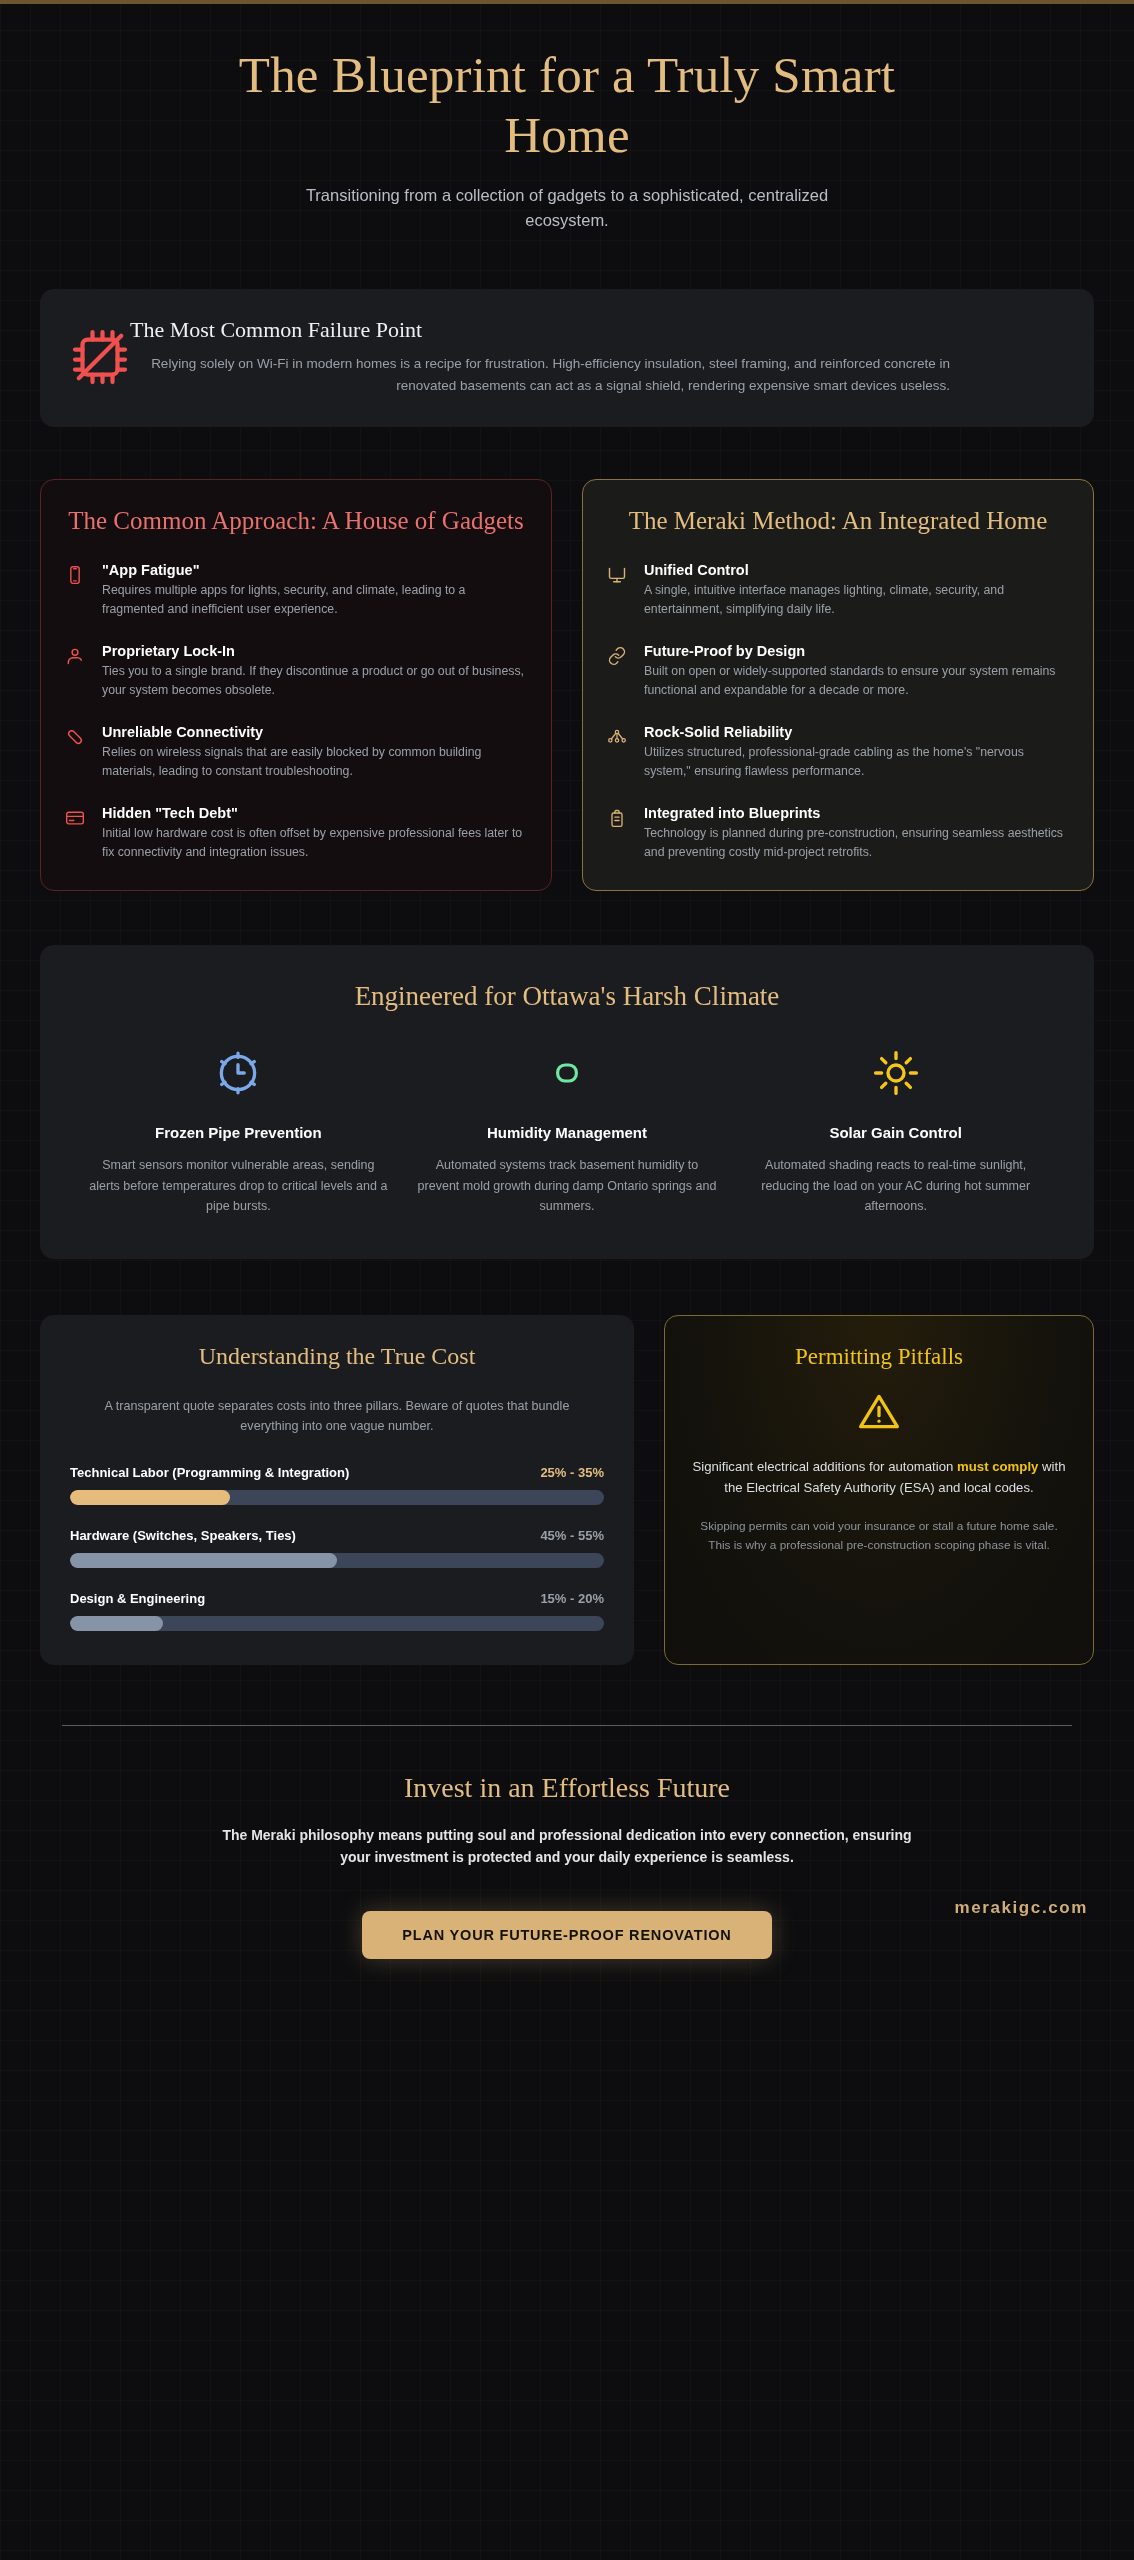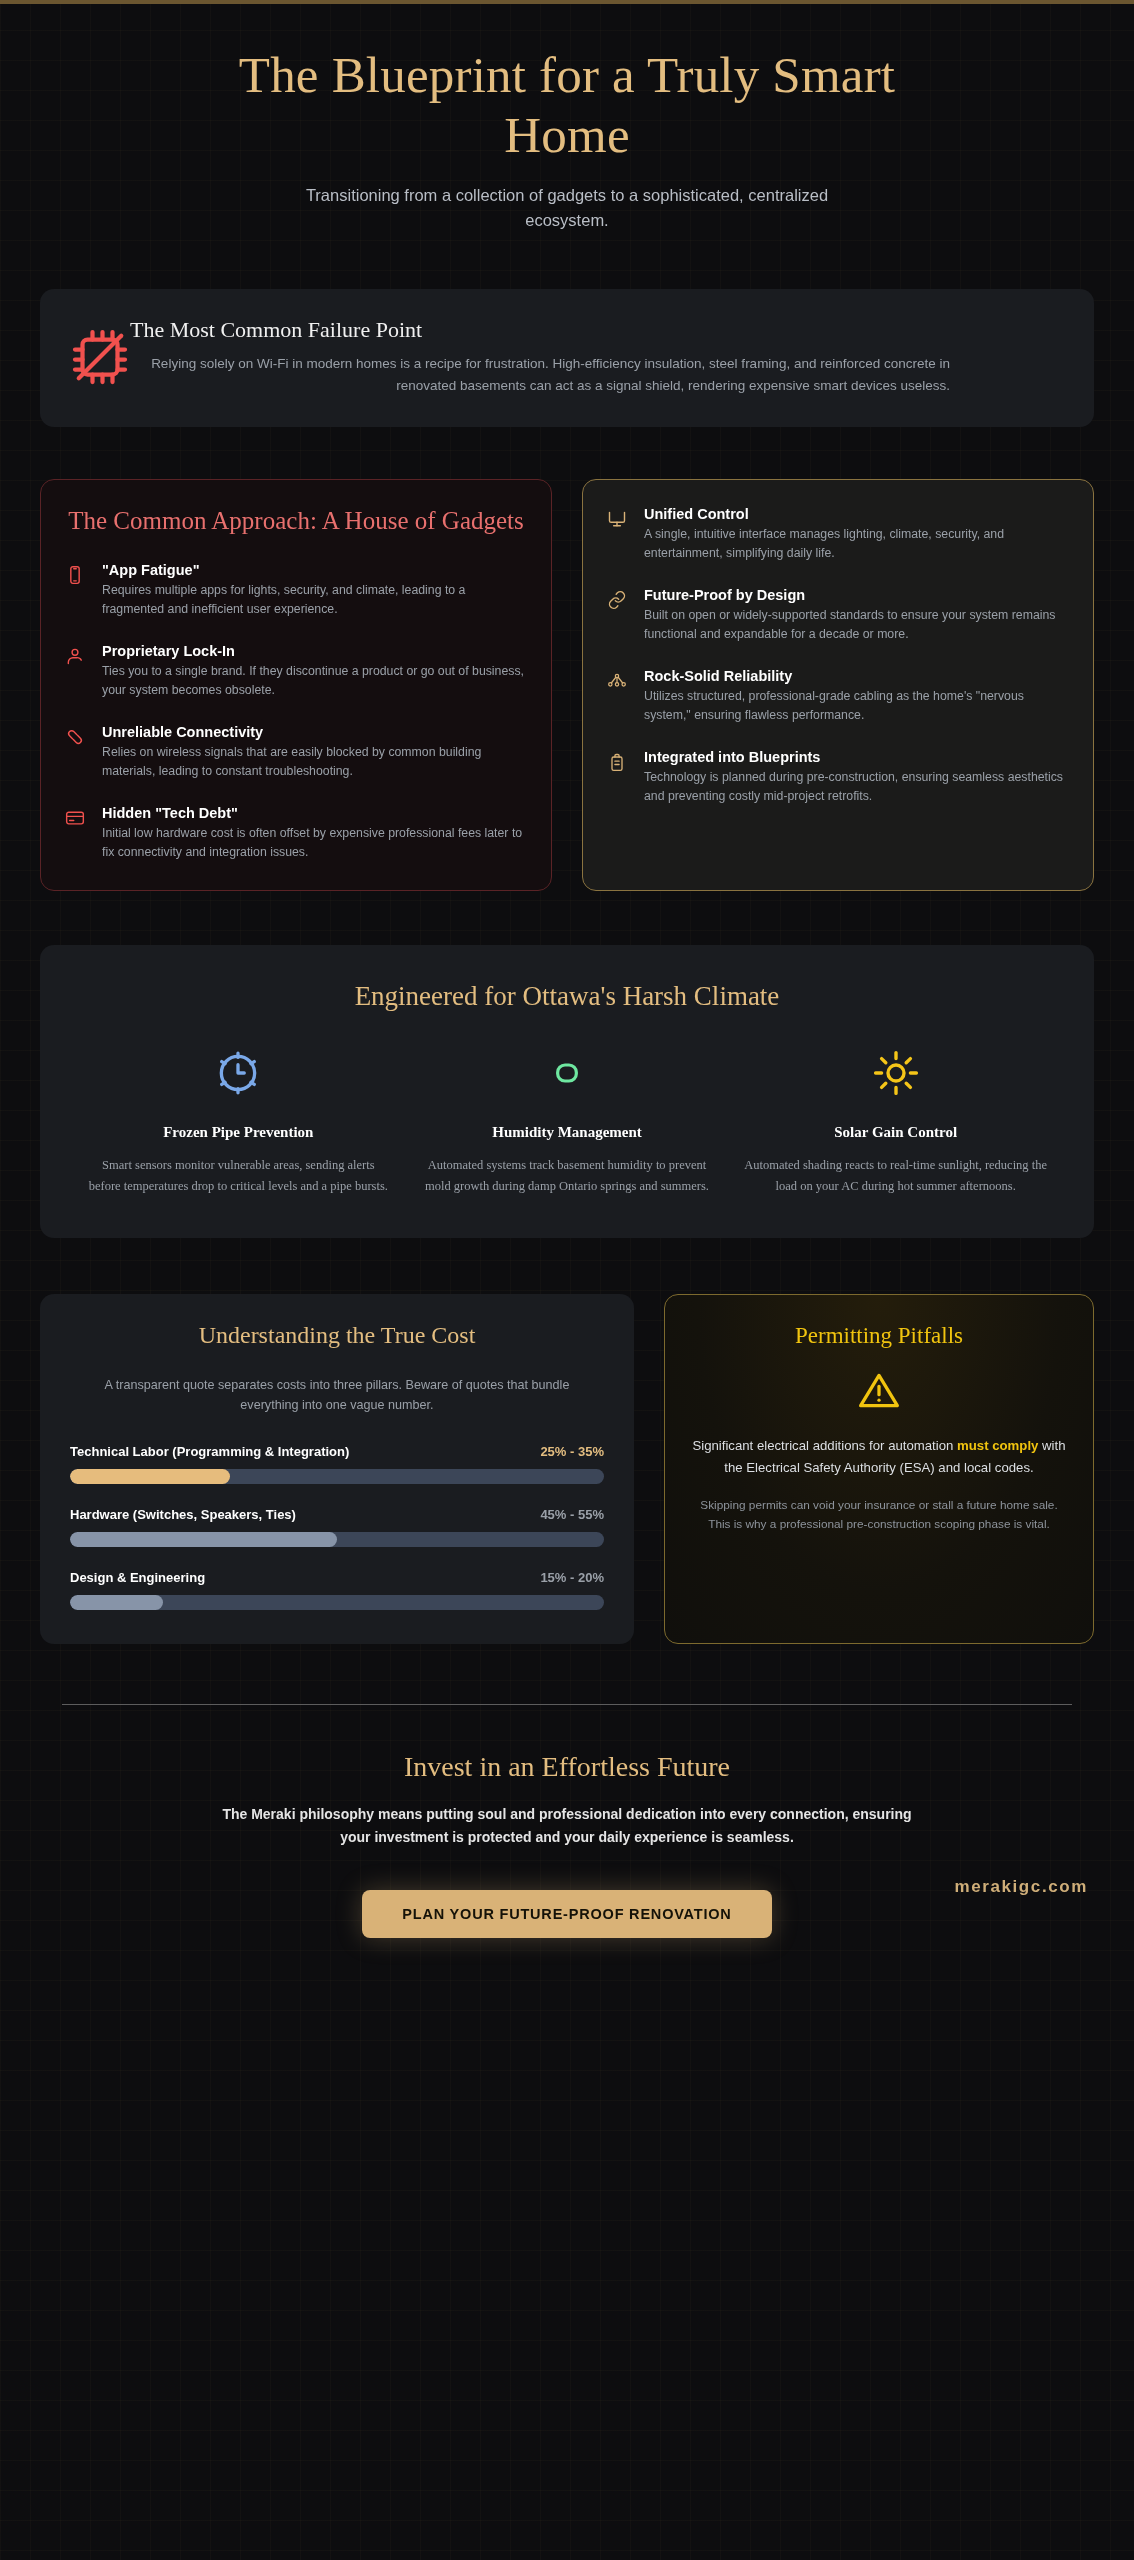--- a/index.html
+++ b/index.html
@@ -63,21 +63,21 @@
   .feat .fic{flex:0 0 24px;padding-top:3px;}
   .feat h3{font-size:14.5px;font-weight:700;color:#ffffff;margin-bottom:3px;}
   .feat p{font-size:12.3px;line-height:1.55;color:#9aa0a8;}
 
   
   .climate{margin-top:54px;padding:36px 34px 42px;}
   .climate h2{
     font-family:"Liberation Serif", serif;font-weight:400;
     font-size:27px;color:#e3bd80;text-align:center;margin-bottom:32px;
   }
-  .crow{display:flex;font-family:Liberation Serif, serif;}
+  .crow{display:flex;}
   .citem{flex:1;text-align:center;}
   .citem .cic{height:58px;display:flex;align-items:center;justify-content:center;margin-bottom:22px;}
   .citem h3{font-size:15px;font-weight:700;color:#ffffff;margin-bottom:14px;}
   .citem p{font-size:12.5px;line-height:1.65;color:#9aa0a8;padding:0 12px;}
 
   
   .costrow{display:flex;gap:30px;margin-top:56px;}
   .cost{flex:1.42;padding:28px 30px 34px;}
   .cost h2{
     font-family:"Liberation Serif", serif;font-weight:400;
@@ -200,20 +200,21 @@
           </svg>
         </div>
         <div>
           <h3>Hidden "Tech Debt"</h3>
           <p>Initial low hardware cost is often offset by expensive professional fees later to fix connectivity and integration issues.</p>
         </div>
       </div>
     </div>
 
     <div class="col good">
+      <h2>The Meraki Method: An Integrated Home</h2>
 
       <div class="feat">
         <div class="fic">
           <svg width="20" height="20" viewBox="0 0 24 24" fill="none" stroke="#d9b277" stroke-width="1.7" stroke-linecap="round" stroke-linejoin="round">
             <path d="M3 4v10a2 2 0 0 0 2 2h14a2 2 0 0 0 2-2V4"></path>
               <path d="M8 20h8"></path>
               <path d="M12 16v4"></path>
           </svg>
         </div>
         <div>

